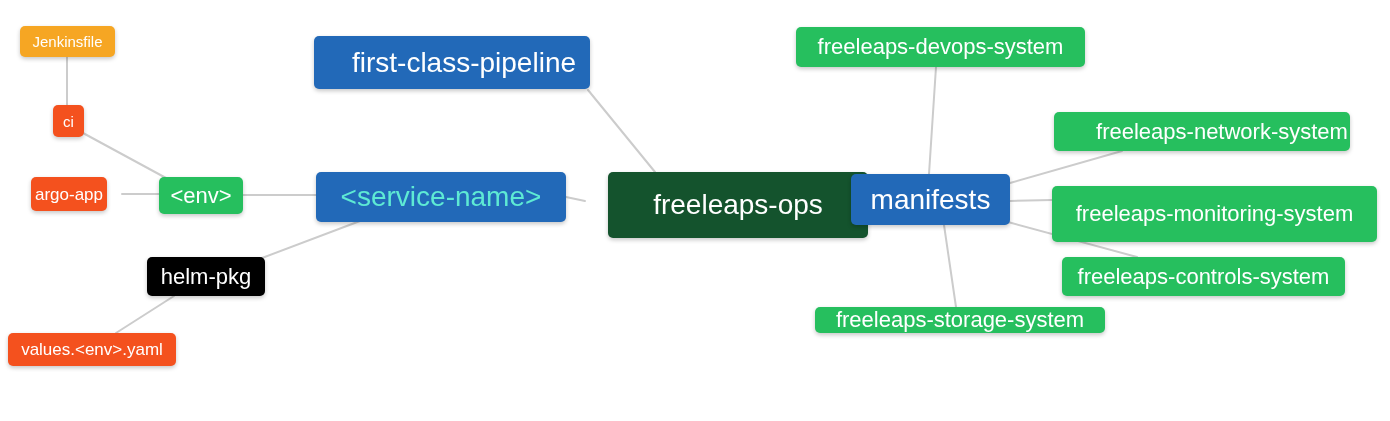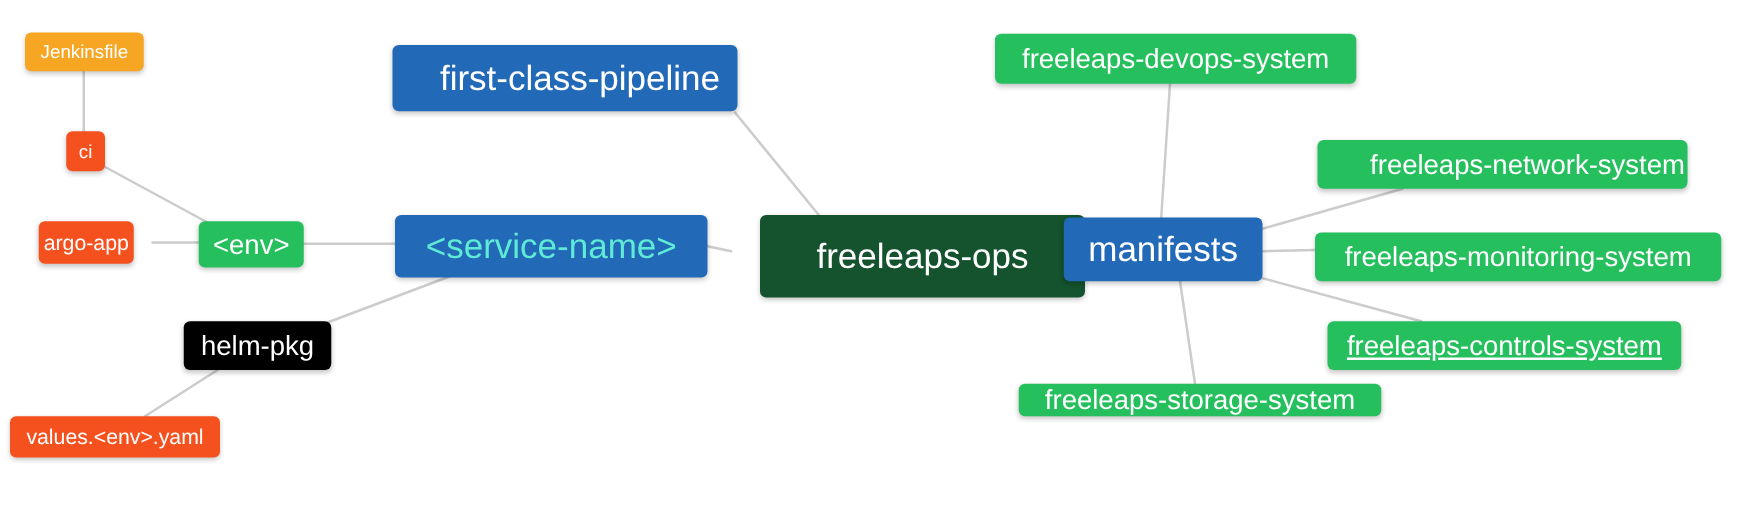--- a/index.html
+++ b/index.html
@@ -55,17 +55,17 @@
       <div class="node" style="left: 31px; top: 177px; width: 76px; height: 34px; font-size: 17px; background: rgb(244, 81, 30); color: rgb(255, 255, 255);">argo-app</div>
       <div class="node" style="left: 159px; top: 177px; width: 84px; height: 37px; font-size: 22px; background: rgb(38, 191, 94); color: rgb(255, 255, 255);">&lt;env&gt;</div>
       <div class="node" style="left: 147px; top: 257px; width: 118px; height: 39px; font-size: 22px; background: #000000; color: rgb(255, 255, 255);">helm-pkg</div>
       <div class="node" style="left: 8px; top: 333px; width: 168px; height: 33px; font-size: 17px; background: rgb(244, 81, 30); color: rgb(255, 255, 255); text-align: center;">values.&lt;env&gt;.yaml</div>
       <div class="node" style="left: 314px; top: 36px; width: 276px; height: 53px; font-size: 28px; background: rgb(34, 105, 184); color: rgb(255, 255, 255); padding-left: 24px;">first-class-pipeline</div>
       <div class="node" style="left: 316px; top: 172px; width: 250px; height: 50px; font-size: 28px; background: rgb(34, 105, 184); color: #5eead4;">&lt;service-name&gt;</div>
       <div class="node" style="left: 585px; top: 172px; width: 260px; height: 66px; font-size: 28px; background: #14532d; color: rgb(255, 255, 255); margin-left: 23px;">freeleaps-ops</div>
       <div class="node" style="left: 851px; top: 174px; width: 159px; height: 51px; font-size: 28px; background: rgb(34, 105, 184); color: rgb(255, 255, 255);">manifests</div>
       <div class="node" style="left: 796px; top: 27px; width: 289px; height: 40px; font-size: 22px; background: rgb(38, 191, 94); color: rgb(255, 255, 255);">freeleaps-devops-system</div>
       <div class="node" style="left: 1054px; top: 112px; width: 296px; height: 39px; font-size: 22px; background: rgb(38, 191, 94); color: rgb(255, 255, 255); padding-left: 40px;">freeleaps-network-system</div>
-      <div class="node" style="left: 1052px; top: 186px; width: 325px; height: 39px; font-size: 22px; background: rgb(38, 191, 94); color: rgb(255, 255, 255);">freeleaps-monitoring-system</div>
-      <div class="node" style="left: 1062px; top: 257px; width: 283px; height: 39px; font-size: 22px; background: rgb(38, 191, 94); color: rgb(255, 255, 255); text-decoration: underline;">freeleaps-controls-system</div>
+      <div class="node" style="left: 1052px; top: 186px; width: 325px; height: 56px; font-size: 22px; background: rgb(38, 191, 94); color: rgb(255, 255, 255);">freeleaps-monitoring-system</div>
+      <div class="node" style="left: 1062px; top: 257px; width: 283px; height: 39px; font-size: 22px; background: rgb(38, 191, 94); color: rgb(255, 255, 255);">freeleaps-controls-system</div>
       <div class="node" style="left: 815px; top: 307px; width: 290px; height: 26px; font-size: 22px; background: rgb(38, 191, 94); color: rgb(255, 255, 255);">freeleaps-storage-system</div>
     </div>
 </div>
 
 </body></html>

